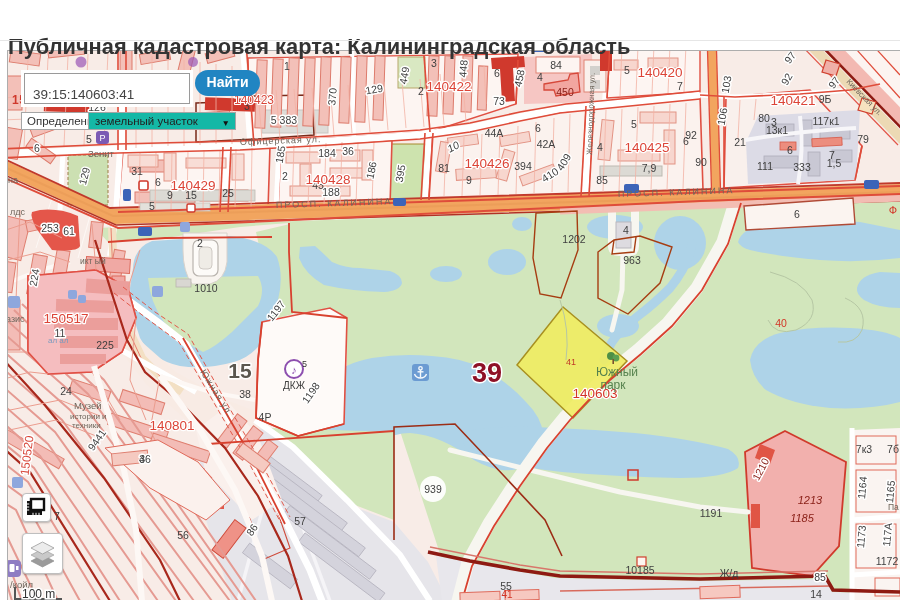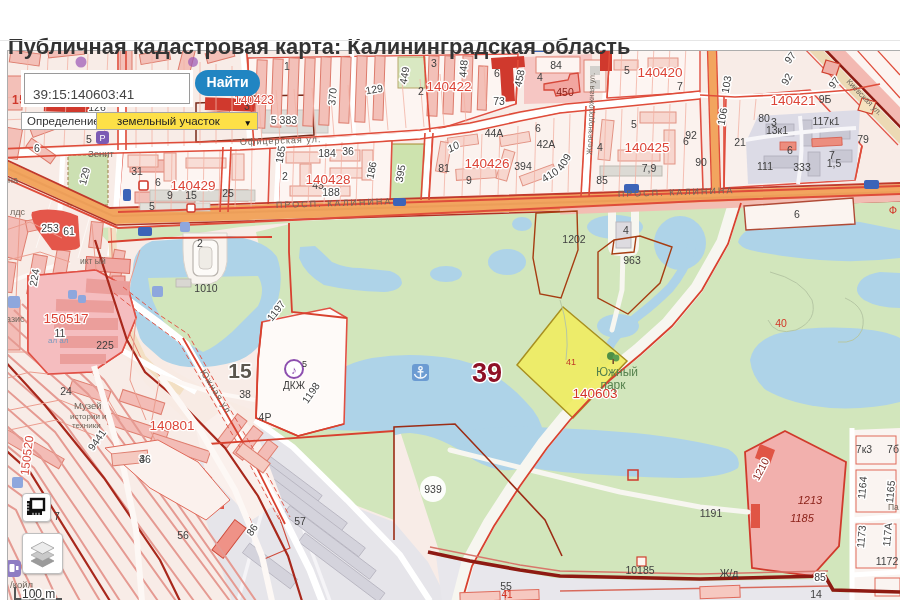--- a/index.html
+++ b/index.html
@@ -8,22 +8,22 @@
   #titleline{position:absolute;left:0;top:40px;width:900px;border-top:1px solid #e6e6e6;}
   #map{position:absolute;left:7px;top:50px;width:893px;height:550px;border-left:1px solid #adadad;border-top:1px solid #adadad;overflow:hidden;}
   #map svg{position:absolute;left:-8px;top:-51px;}
   .ctl{position:absolute;background:#fff;border:1px solid #bfbfbf;border-radius:4px;box-shadow:0 1px 2px rgba(0,0,0,.25);}
   #searchbox{position:absolute;left:24px;top:73px;width:156px;height:18px;border:1px solid #9a9a9a;background:#fff;
      font-size:13.5px;color:#444;padding:11px 0 0 8px;line-height:19px;box-shadow:0 0 0 3px #fff;}
   #searchbtn{position:absolute;left:195px;top:70px;width:65px;height:26px;background:#2185c2;color:#fff;
      font-size:14px;font-weight:700;text-align:center;line-height:25px;border-radius:13px;}
   #deflabel{position:absolute;left:21px;top:112px;width:74px;height:14px;border:1px solid #a5a5a5;background:#fff;
      font-size:11.5px;line-height:14px;color:#333;padding:1px 0 1px 5px;}
-  #defsel{position:absolute;left:96px;top:112px;width:138px;height:14px;border:1px solid #a5a5a5;background:#fde047;
-     font-size:11.5px;line-height:14px;color:#222;padding:1px 2px 1px 20px;}
+  #defsel{position:absolute;left:88px;top:112px;width:138px;height:14px;border:1px solid #a5a5a5;background:#14b8a6;
+     font-size:11.5px;line-height:14px;color:#222;padding:1px 2px 1px 6px;}
   #defsel .arr{position:absolute;right:5px;top:3px;font-size:8.5px;color:#111;}
 </style>
 </head>
 <body>
 <div id="map">
 <svg width="900" height="601" viewBox="0 0 900 601" xmlns="http://www.w3.org/2000/svg">
 
 <rect x="0" y="40" width="900" height="561" fill="#f8ece7"></rect>
 
 <polygon points="95,228 900,200 900,600 455,600 400,431 347,428 347,318 292,312 289,223 240,227 165,238 140,240 108,242" fill="#d2e6bc"></polygon>

